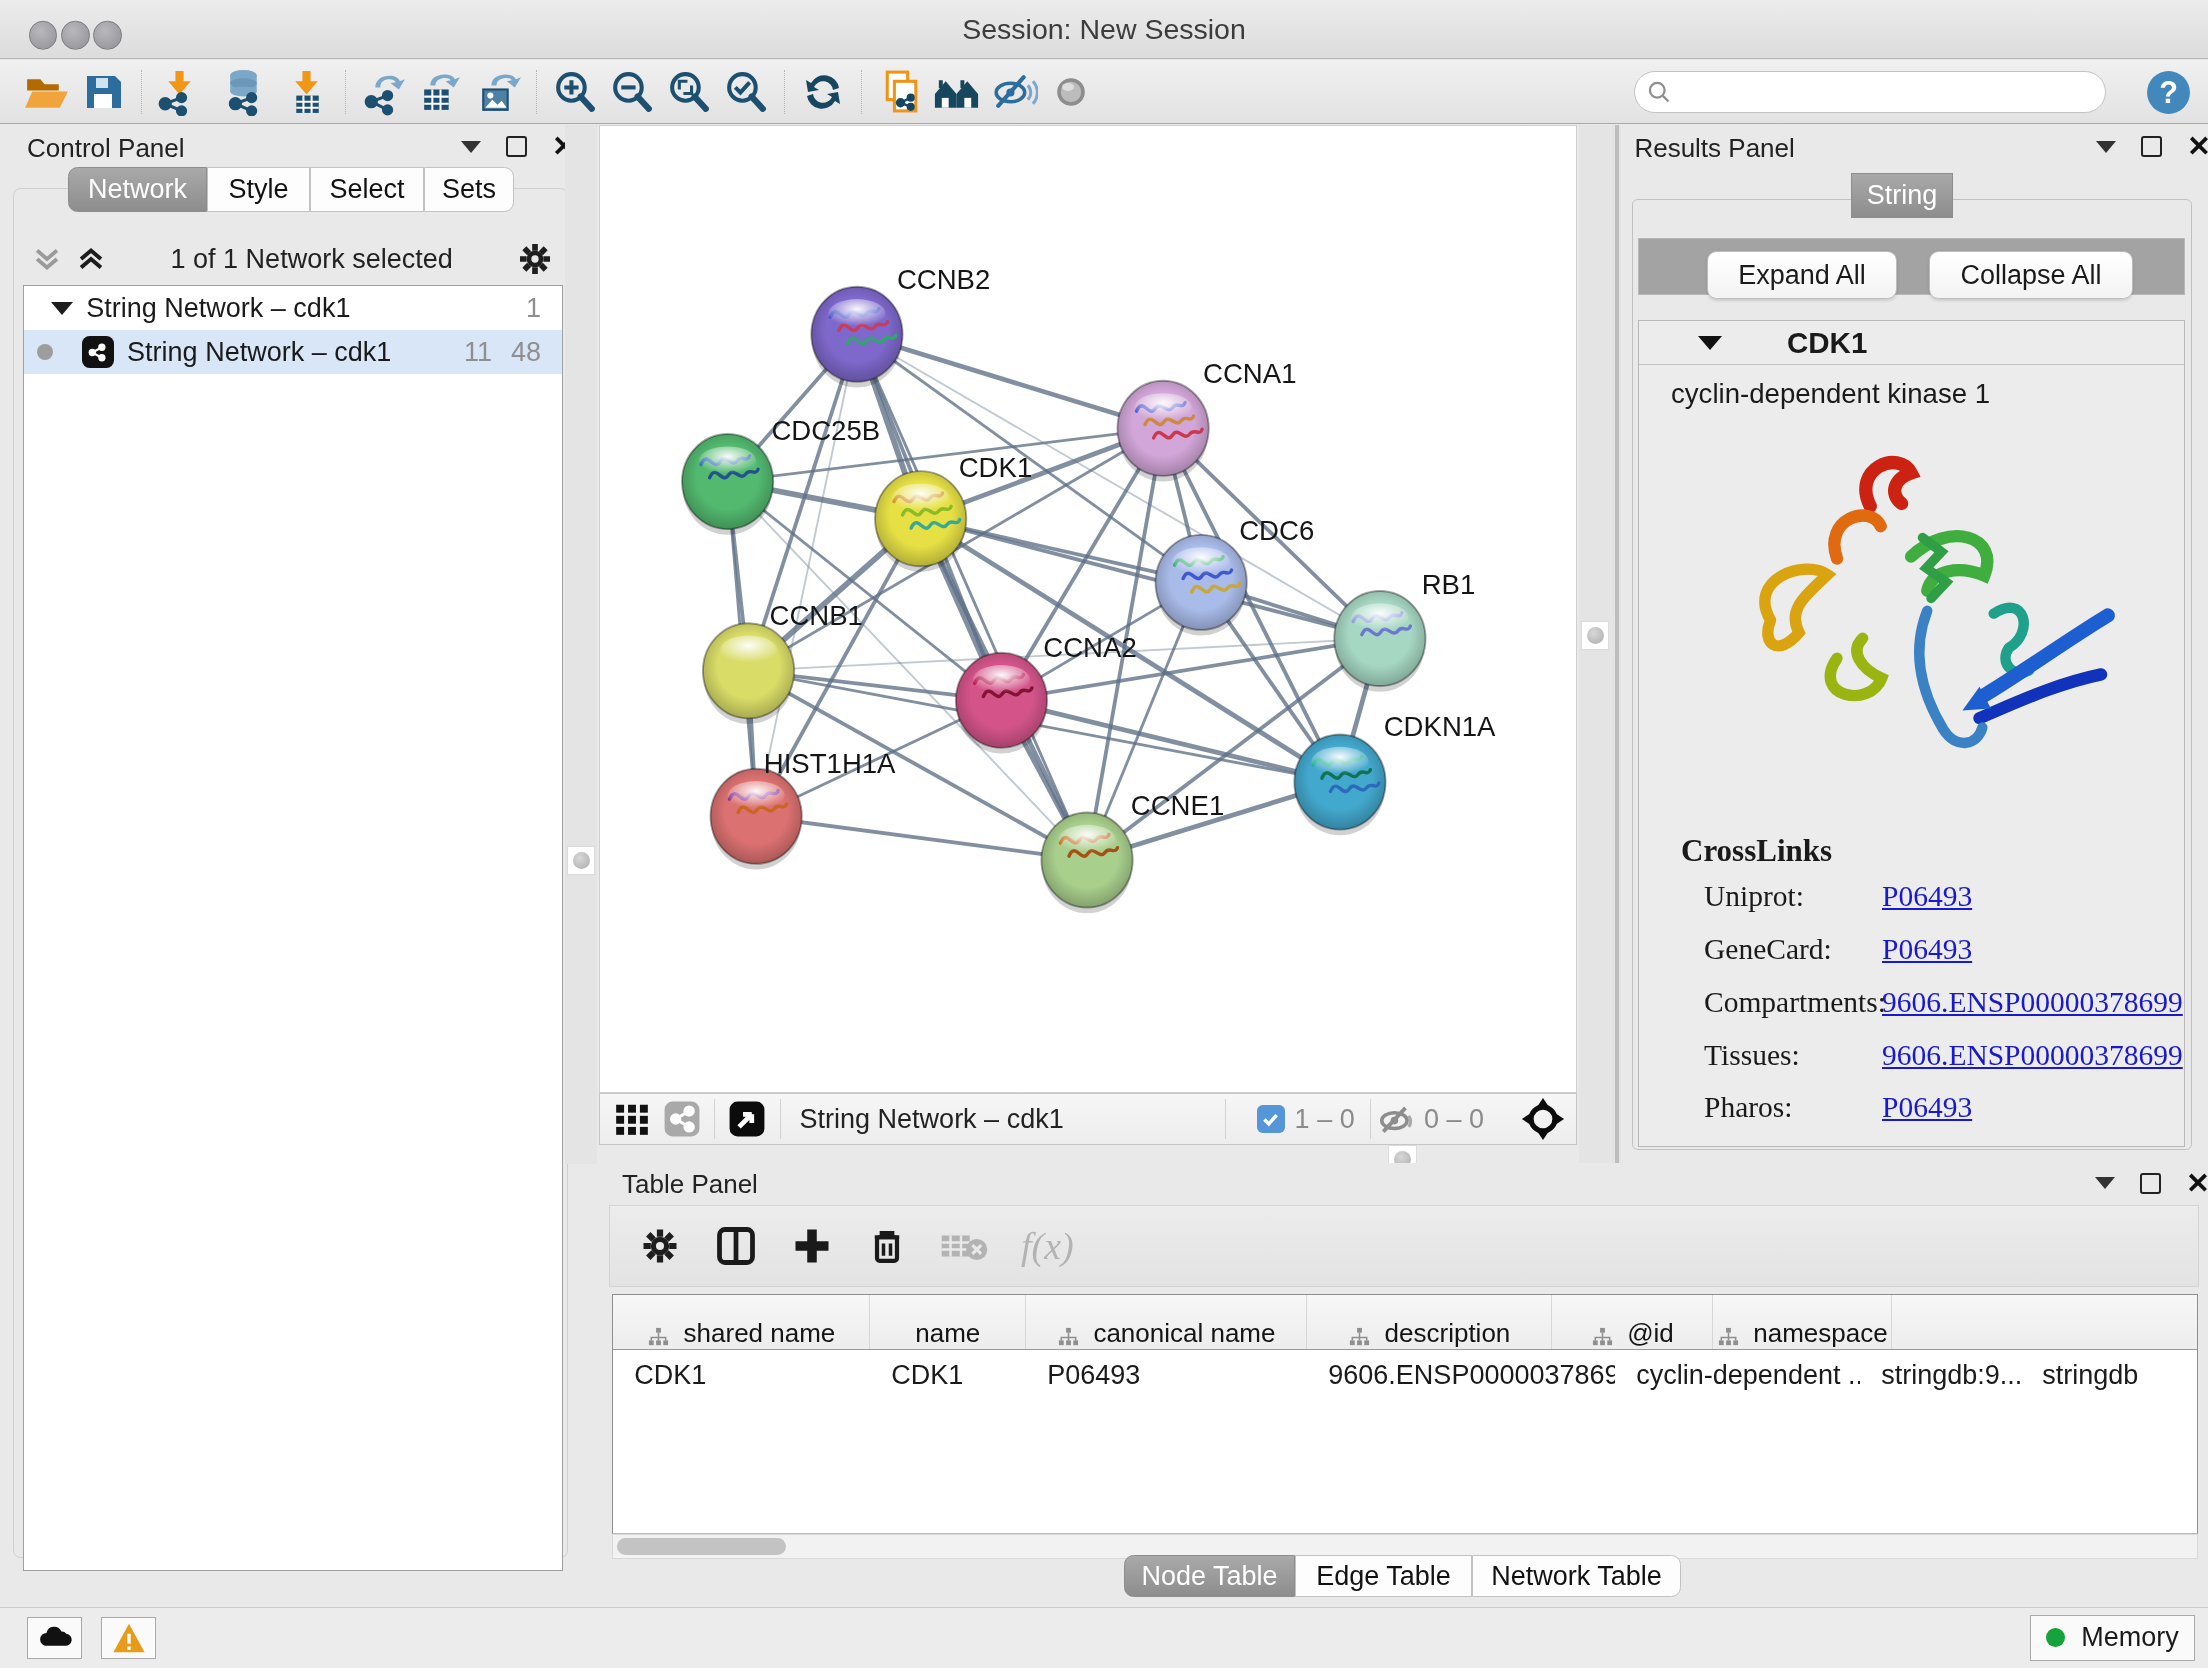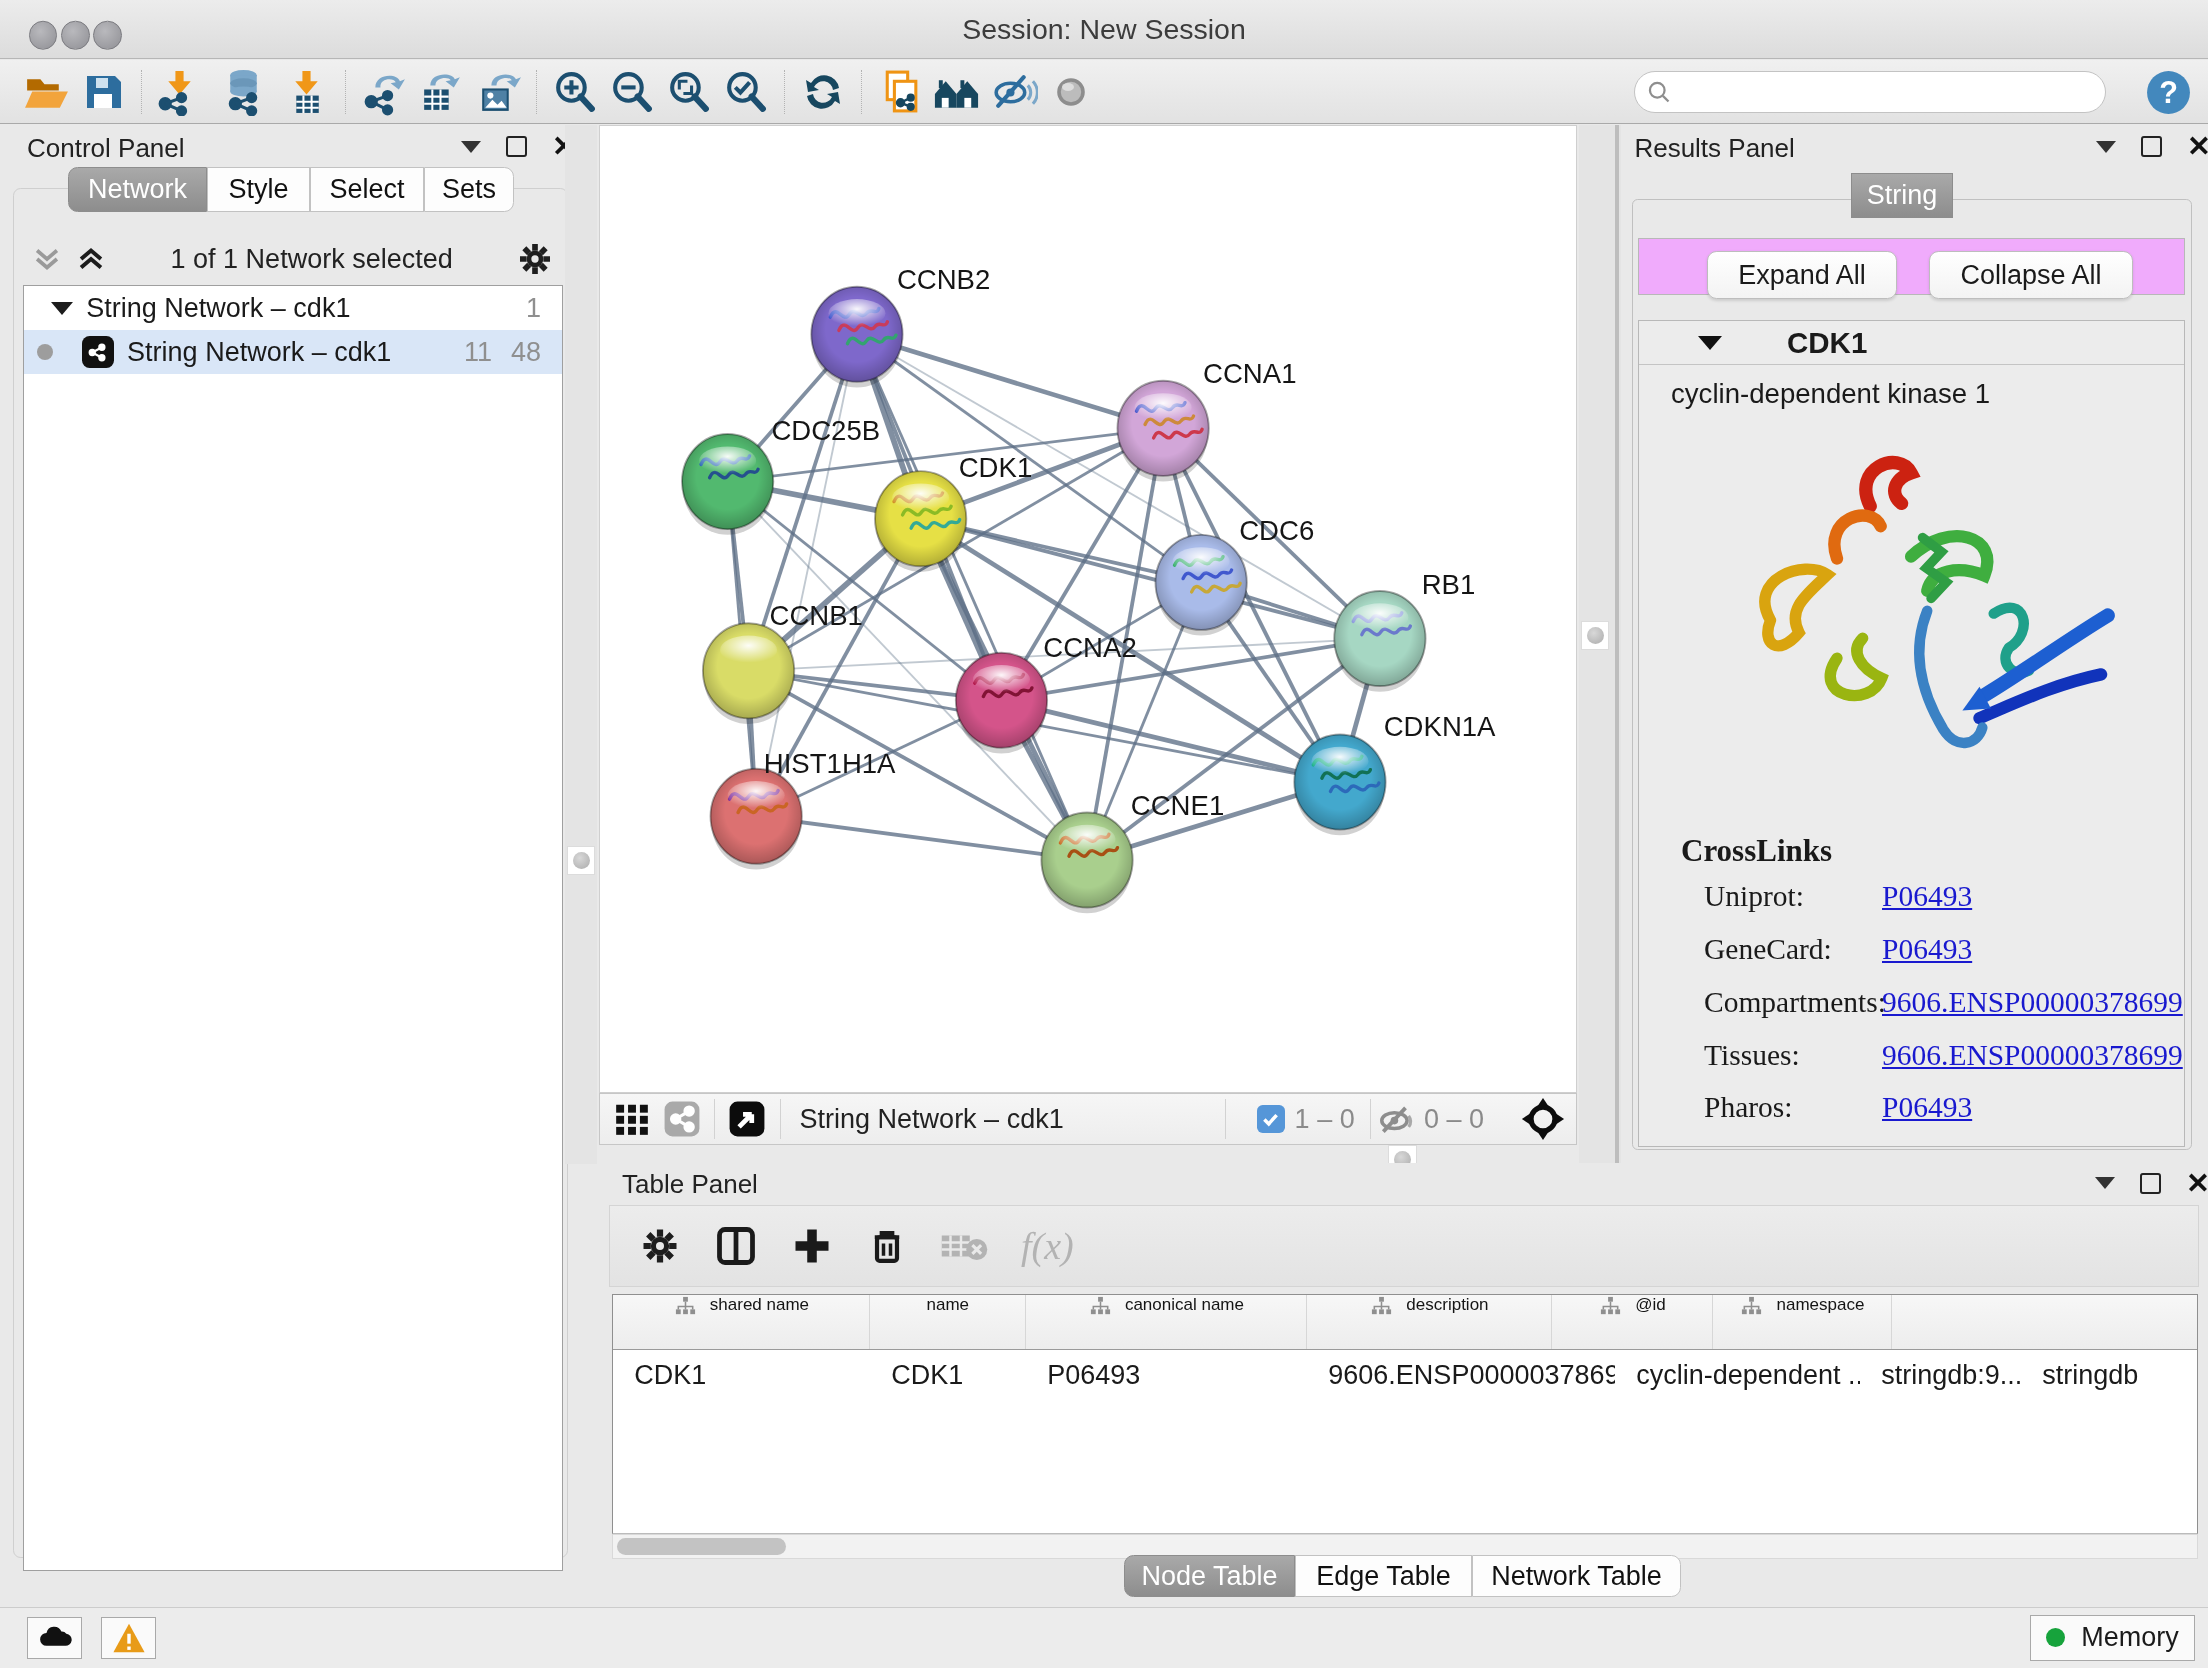--- a/index.html
+++ b/index.html
@@ -82,21 +82,21 @@
   .cbar-count { font-size:27px; color:#8a8a8a; margin:0 9.5px; }
   #cbar-check { width:28.5px; height:28.5px; background:#5596d8; border-radius:5.7px; margin-left:17px;
                 display:flex; align-items:center; justify-content:center; }
 
   
   #results-panel { position:absolute; left:1623px; top:125px; width:586px; height:1039px; background:#e9e9e9; }
   #rp-tab { position:absolute; left:228px; top:48px; width:102px; border-radius:0;text-align:right; }
   #rp-groupbox { position:absolute; left:8.6px; top:74px; width:560px; height:951px;
                  border:1.9px solid #c0c0c0; border-radius:5.7px; }
   #rp-btnbox { position:absolute; left:15px; top:113px; width:547px; height:57px; border:1.9px solid #b8b8b8;
-               background:#f0abfc; }
+               background:#a3a3a3; }
   .rp-btn { position:absolute; top:12.4px; height:48px; border:1.9px solid #bdbdbd; border-radius:9.5px;
             background:linear-gradient(#ffffff,#f3f3f3); font-size:27px; display:flex;
             align-items:center; justify-content:center; box-shadow:0 1.9px 2.9px rgba(0,0,0,.12); }
   #rp-scrollbox { position:absolute; left:15px; top:195px; width:547px; height:827px; border:1.9px solid #b8b8b8;
                   background:#ececec; }
   #rp-sec-head { position:absolute; left:0; top:0; width:100%; height:44px; border-bottom:1.9px solid #c4c4c4;
                  display:flex; align-items:center; }
   #rp-sec-caret { width:0; height:0; border-left:12.4px solid transparent; border-right:12.4px solid transparent;
                   border-top:14.3px solid #111; margin-left:59px; }
   #rp-sec-name { font-size:29.5px; font-weight:bold; margin-left:65px; }
@@ -110,21 +110,21 @@
 
   
   #table-panel { position:absolute; left:599px; top:1163px; width:1609px; height:444px; background:#e9e9e9; }
   #tp-toolbar { position:absolute; left:9.5px; top:42px; width:1590px; height:82px;
                 background:linear-gradient(#ececec,#e3e3e3); border:1px solid #d4d4d4;
                 display:flex; align-items:center; gap:32px; padding-left:28.5px; }
   #tp-table { position:absolute; left:13.3px; top:131px; width:1586px; height:240px; background:#fff;
               border:1.9px solid #8f8f8f; border-bottom:1px solid #bbb; overflow:hidden; }
   #tp-header { display:flex; height:55px; background:linear-gradient(#f7f7f7,#ededed);
                border-bottom:1.9px solid #9a9a9a; }
-  .th { display:flex; align-items:flex-start; justify-content:center; gap:13.3px; font-size:17px; color:#141414;
+  .th { display:flex; align-items:flex-end; justify-content:center; gap:13.3px; font-size:26px; color:#141414;
         border-right:1.9px solid #d7d7d7; overflow:hidden; white-space:nowrap; flex:0 0 auto; }
   #tp-row { display:flex; height:51px; align-items:center; }
   .td { font-size:27px; padding-left:21px; overflow:hidden; white-space:nowrap; flex:0 0 auto; }
   #tp-hscroll { position:absolute; left:13.3px; top:371px; width:1586px; height:25px; background:#f2f2f2;
                 border:1px solid #d9d9d9; }
   #tp-hthumb { position:absolute; left:3.8px; top:2.9px; width:169px; height:17px; border-radius:8.6px; background:#c3c3c3; }
   #tp-tabs { position:absolute; left:525px; top:392px; display:flex; }
   #tp-tabs .tab { height:42px; font-size:27px; }
   #tp-tabs .tab:first-child { border-radius:9.5px 0 0 9.5px; }
   #tp-tabs .tab:last-child { border-radius:0 9.5px 9.5px 0; }

